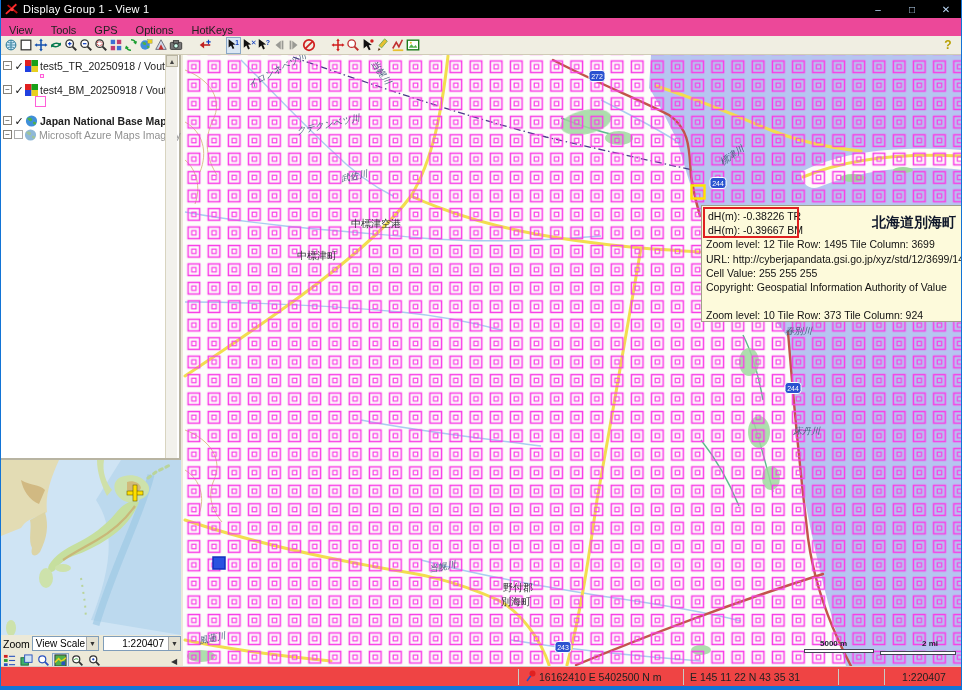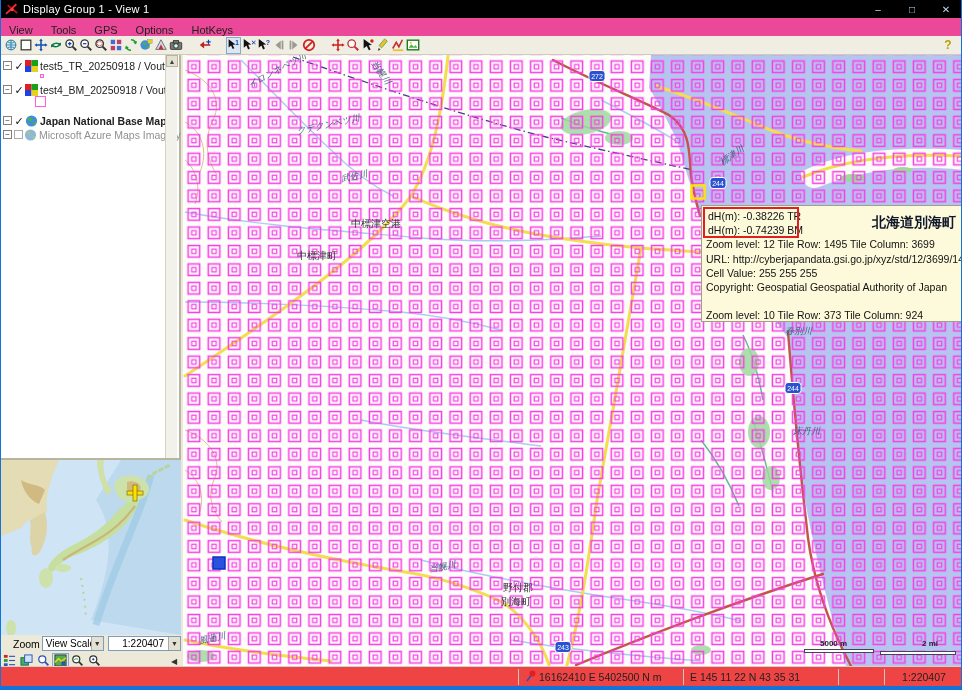--- a/index.html
+++ b/index.html
@@ -44,21 +44,21 @@
   .chk.empty { border:1px solid #aaa; width:9px; height:9px; background:#fff; }
   .licon { width:13px; height:12px; margin-right:2px; flex:none; }
   .tlabel { font-size:10.5px; color:#222; }
   .tlabel.bold { font-weight:bold; }
   .tlabel.gray { color:#909090; }
   .legend-sq { position:absolute; border:1px solid #ff5fd8; background:#ffeafa; }
   
   .overview { position:absolute; left:0; top:458px; width:180px; height:177px; background:#cfe4f4; border-top:2px solid #b8b4a2; }
   
   .zoomrow { position:absolute; left:0; top:635px; width:180px; height:17px; background:#ece9d8;
-    display:flex; align-items:center; padding-left:12px; }
+    display:flex; align-items:center; padding-left:2px; }
   .zoomrow .zl { margin-right:2px; font-size:10.5px; }
   .combo { height:15px; background:#fff; border:1px solid #7f9db9; display:flex; align-items:center;
     font-size:10px; position:relative; padding-left:3px; }
   .combo .arrow { position:absolute; right:0; top:0; width:12px; height:13px; background:#e4e1d2;
     border-left:1px solid #aaa; font-size:7px; display:flex; align-items:center; justify-content:center; color:#333; }
   
   .panetools { position:absolute; left:0; top:652px; width:180px; height:16px; background:#ece9d8; display:flex; align-items:center; }
   .ptbtn { width:17px; height:15px; display:flex; align-items:center; justify-content:center; border:1px solid transparent; }
   .ptbtn svg { width:13px; height:13px; }
   .ptbtn.pressed { background:#dbe7f3; border:1px solid #8aa8c8; }
@@ -533,25 +533,25 @@
     <div class="sbbar" style="left:0; top:9px; width:70px;"></div>
     <span class="sblabel" style="left:118px">2 mi</span>
     <div class="sbbar" style="left:76px; top:11px; width:76px;"></div>
   </div>
 </div>
 
 <div class="tooltip">
   <div class="redbox"></div>
   <div class="region">北海道別海町</div>
   <div class="tt-line" style="padding-left:2px">dH(m): -0.38226 TR</div>
-  <div class="tt-line" style="padding-left:2px">dH(m): -0.74239 BM</div>
+  <div class="tt-line" style="padding-left:2px">dH(m): -0.39667 BM</div>
   <div class="tt-line">Zoom level: 12   Tile Row: 1495   Tile Column: 3699</div>
   <div class="tt-line">URL: http://cyberjapandata.gsi.go.jp/xyz/std/12/3699/1495.png</div>
   <div class="tt-line">Cell Value:  255  255  255</div>
-  <div class="tt-line">Copyright: Geospatial Geospatial Authority of Japan</div>
+  <div class="tt-line">Copyright: Geospatial Information Authority of Value</div>
   <div class="tt-line">&nbsp;</div>
   <div class="tt-line">Zoom level: 10   Tile Row: 373   Tile Column: 924</div>
 </div>
 
 <div class="statusbar">
   <div class="scell" style="width:518px;"></div>
   <div class="scell" style="width:165px;">
     <svg width="11" height="13" viewBox="0 0 11 13" style="margin-right:3px">
       <line x1="2" y1="11" x2="7" y2="4" stroke="#2a52be" stroke-width="1.6"></line>
       <circle cx="7.5" cy="3.5" r="3" fill="#e02020"></circle>

